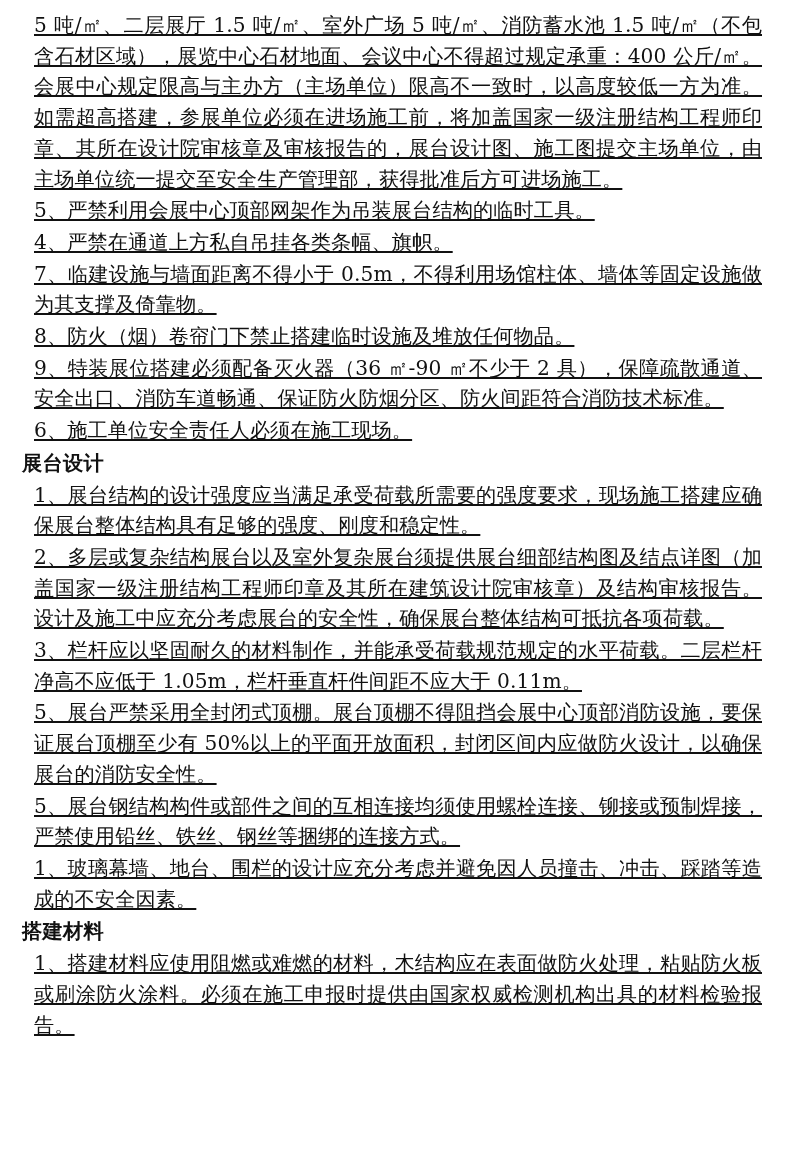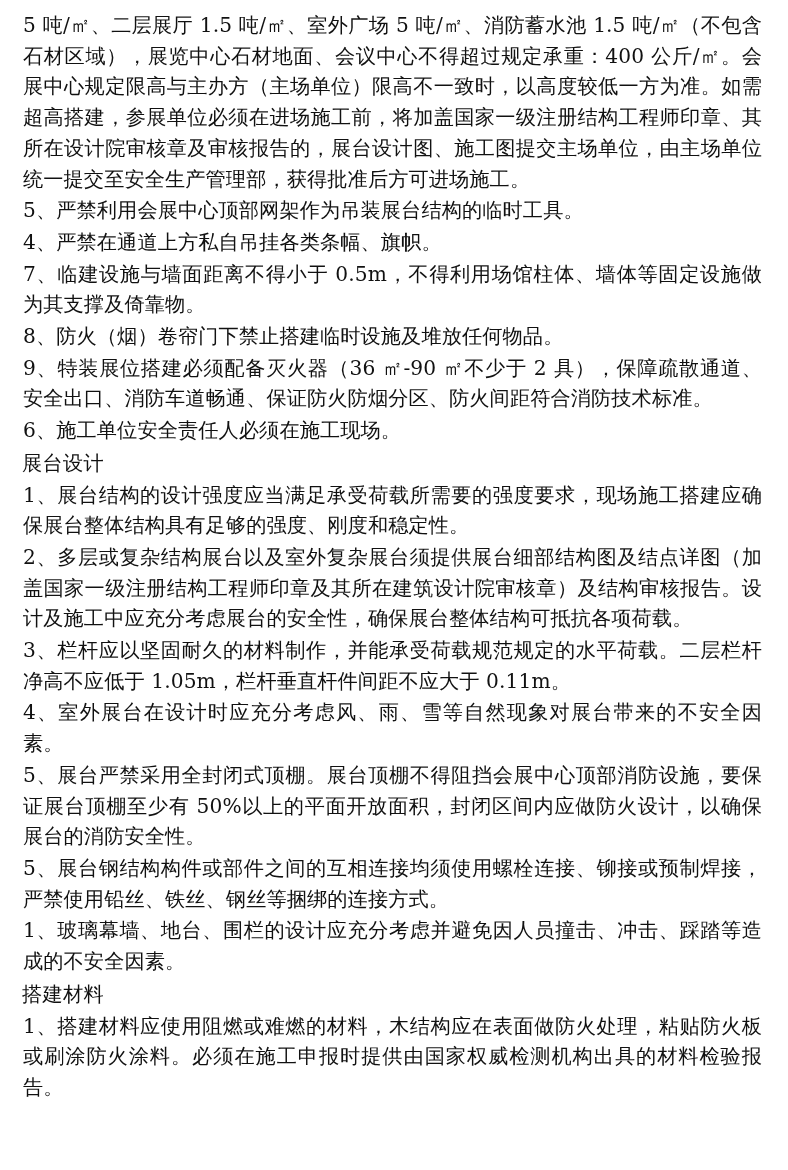--- a/index.html
+++ b/index.html
@@ -18,27 +18,28 @@
     min-height: 1170px;
     box-sizing: border-box;
     padding: 10px 26px 10px 22px;
     background: #ffffff;
   }
   .para {
     font-size: 20.2px;
     line-height: 1.52;
     text-align: justify;
     text-justify: inter-ideograph;
-    margin: 0 0 1px 1px;
+    margin: 0 0 1px 12px;
     letter-spacing: 0.1px;
+    text-decoration: underline;
   }
   .heading {
     font-size: 20.2px;
     line-height: 1.52;
-    font-weight: normal;
+    font-weight: bold;
     margin: 2px 0 1px 0;
     letter-spacing: 0.3px;
   }
   .doc-body > *:first-child {
     margin-top: 0;
   }
 </style>
 </head>
 <body>
 
@@ -51,21 +52,20 @@
     <p class="para">7、临建设施与墙面距离不得小于 0.5m，不得利用场馆柱体、墙体等固定设施做为其支撑及倚靠物。</p>
     <p class="para">8、防火（烟）卷帘门下禁止搭建临时设施及堆放任何物品。</p>
     <p class="para">9、特装展位搭建必须配备灭火器（36 ㎡-90 ㎡不少于 2 具），保障疏散通道、安全出口、消防车道畅通、保证防火防烟分区、防火间距符合消防技术标准。</p>
     <p class="para">6、施工单位安全责任人必须在施工现场。</p>
 
     <h2 class="heading">展台设计</h2>
 
     <p class="para">1、展台结构的设计强度应当满足承受荷载所需要的强度要求，现场施工搭建应确保展台整体结构具有足够的强度、刚度和稳定性。</p>
     <p class="para">2、多层或复杂结构展台以及室外复杂展台须提供展台细部结构图及结点详图（加盖国家一级注册结构工程师印章及其所在建筑设计院审核章）及结构审核报告。设计及施工中应充分考虑展台的安全性，确保展台整体结构可抵抗各项荷载。</p>
     <p class="para">3、栏杆应以坚固耐久的材料制作，并能承受荷载规范规定的水平荷载。二层栏杆净高不应低于 1.05m，栏杆垂直杆件间距不应大于 0.11m。</p>
-    <p class="para">4、室外展台在设计时应充分考虑风、雨、雪等自然现象对展台带来的不安全因素。</p>
     <p class="para">5、展台严禁采用全封闭式顶棚。展台顶棚不得阻挡会展中心顶部消防设施，要保证展台顶棚至少有 50%以上的平面开放面积，封闭区间内应做防火设计，以确保展台的消防安全性。</p>
     <p class="para">5、展台钢结构构件或部件之间的互相连接均须使用螺栓连接、铆接或预制焊接，严禁使用铅丝、铁丝、钢丝等捆绑的连接方式。</p>
     <p class="para">1、玻璃幕墙、地台、围栏的设计应充分考虑并避免因人员撞击、冲击、踩踏等造成的不安全因素。</p>
 
     <h2 class="heading">搭建材料</h2>
 
     <p class="para">1、搭建材料应使用阻燃或难燃的材料，木结构应在表面做防火处理，粘贴防火板或刷涂防火涂料。必须在施工申报时提供由国家权威检测机构出具的材料检验报告。</p>
 
   </div>
 </div>

